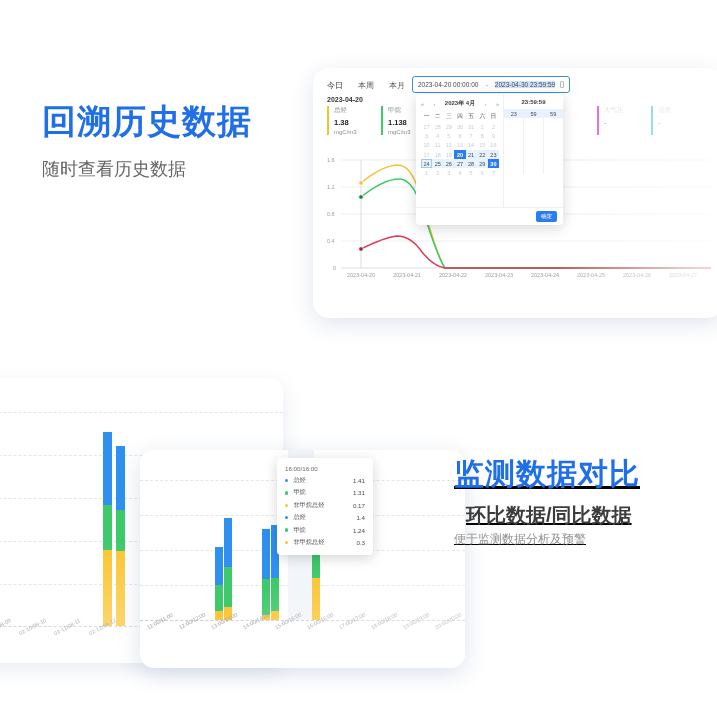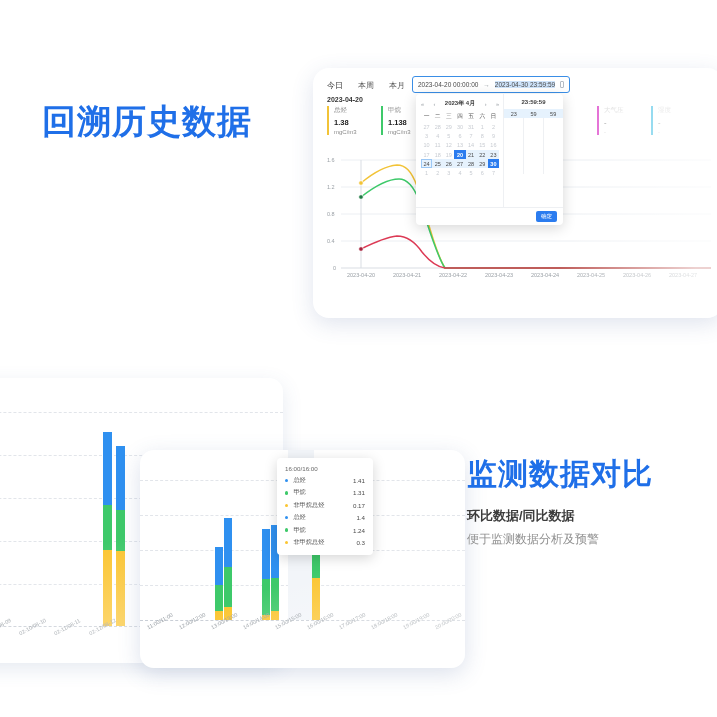--- a/index.html
+++ b/index.html
@@ -135,34 +135,35 @@
     background:#fff; border-radius:4px;
     box-shadow:0 3px 13px rgba(0,0,0,.17);
     padding:7px 8px 8px 8px;
   }
   #tooltip .tt { font-size:6.2px; color:#6a6a6a; margin-bottom:4px; }
   #tooltip .row { display:flex; align-items:center; margin-top:3.4px; }
   #tooltip .dot { width:3.4px; height:3.4px; border-radius:50%; margin-right:5px; flex:none; }
   #tooltip .nm { font-size:6.2px; color:#4a4a4a; }
   #tooltip .vl { margin-left:auto; font-size:6.2px; color:#4a4a4a; }
 
-  #bottom-text { position:absolute; left:467px; top:455px; }
+  #bottom-text { position:absolute; left:454px; top:455px;text-decoration:underline; }
   #bottom-text .headline { font-size:30px; line-height:38px; }
   #bottom-text .lines { margin-top:10px; }
-  #bottom-text .s1 { font-size:13px; line-height:25px; color:#3c3c3c; font-weight:bold; }
+  #bottom-text .s1 { font-size:20px; line-height:25px; color:#3c3c3c; font-weight:bold;margin-left:12px; }
   #bottom-text .s2 { font-size:12px; line-height:23px; color:#8f8f8f; }
 </style>
 </head>
 <body>
 
 <div class="stage">
 
   <div id="top-text">
     <div class="headline">回溯历史数据</div>
     <div class="lines">
+      <div class="l2">随时查看历史数据</div>
     </div>
   </div>
 
   <div id="top-card">
 
     <div class="tabrow">
       <span>今日</span>
       <span>本周</span>
       <span>本月</span>
       <span>全年</span>

